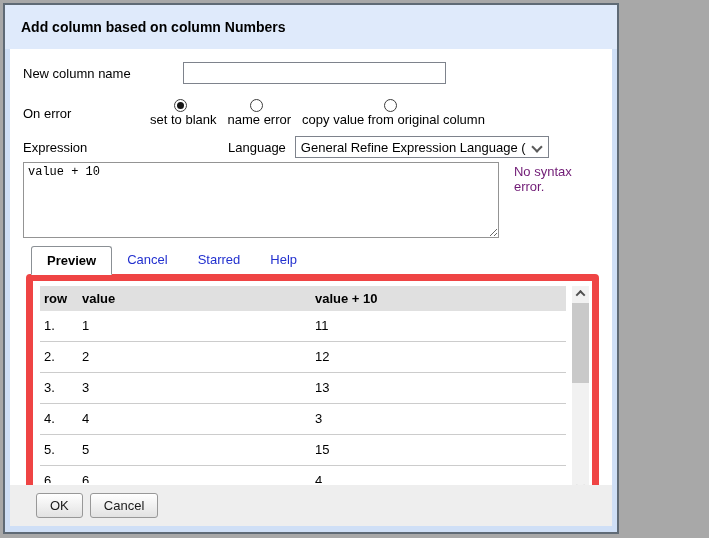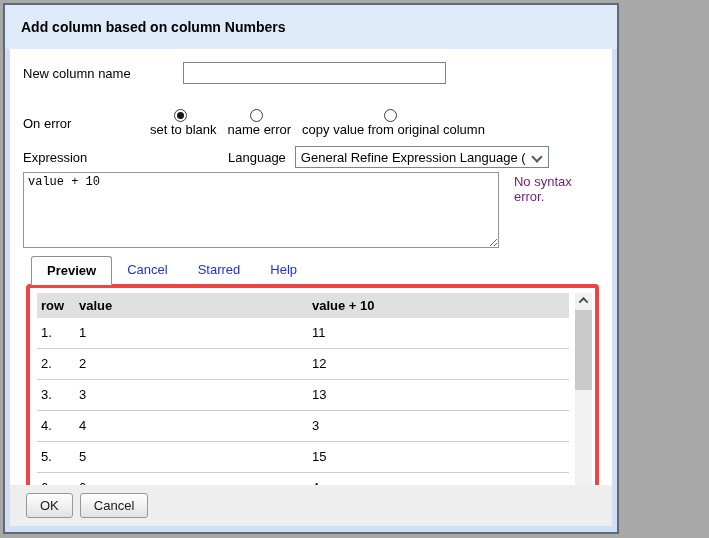--- a/index.html
+++ b/index.html
@@ -16,24 +16,24 @@
   .hdr{
     flex:0 0 44px;background:#dfeafb;display:flex;align-items:center;
     padding:0 16px;font-size:14px;font-weight:bold;
   }
   .bdy{
     flex:1;margin:0 5px;background:#fff;padding:13px 13px 0;
     box-sizing:border-box;overflow:hidden;
   }
   .ftr{
     flex:0 0 41px;margin:0 5px 6px;background:#eee;
-    display:flex;align-items:center;padding:0 16px;gap:7px;box-sizing:border-box;
+    display:flex;align-items:center;padding:0 26px;gap:7px;box-sizing:border-box;
   }
   .frow{display:flex;align-items:center;}
-  .r1{margin-bottom:25px;gap:33px;}
+  .r1{margin-bottom:15px;gap:33px;}
   .r2{margin-bottom:9px;}
   .r3{margin-bottom:4px;}
   .flabel{flex:0 0 127px;}
   .txt-input{
     width:263px;height:22px;box-sizing:border-box;border:1px solid #7e838c;
     padding:2px 4px;font:13px "Liberation Sans",sans-serif;border-radius:0;
   }
   .radios{display:flex;align-items:center;}
   .radios label{display:flex;align-items:center;margin-right:11px;cursor:pointer;flex-direction:column;}
   input[type=radio]{
@@ -62,21 +62,21 @@
     padding:2px 4px;resize:both;border-radius:0;
   }
   .syntax{color:#701a75;margin:2px 0 0 15px;}
   .tabs{display:flex;margin:8px 0 0 8px;position:relative;z-index:2;}
   .tab{padding:6px 15px;color:#2230cf;cursor:pointer;}
   .tab.active{
     background:#fff;border:1px solid #8b9095;border-bottom:1px solid #fff;
     border-radius:3px 3px 0 0;color:#000;font-weight:bold;margin-bottom:-1px;
   }
   .panel{
-    position:relative;z-index:1;border:4px solid #ef4444;border-radius:4px;
+    position:relative;z-index:1;border:7px solid #ef4444;border-radius:4px;
     height:221px;margin-left:3px;box-sizing:border-box;background:#fff;
     padding:5px 3px 5px 7px;display:flex;
   }
   .tablewrap{flex:1;overflow:hidden;}
   table{border-collapse:collapse;width:100%;table-layout:fixed;}
   th{
     background:#e0e0e0;text-align:left;font-weight:bold;
     padding:5px 4px;font-size:13px;
   }
   td{padding:7px 4px 8px;border-bottom:1px solid #ccc;font-size:13px;}

